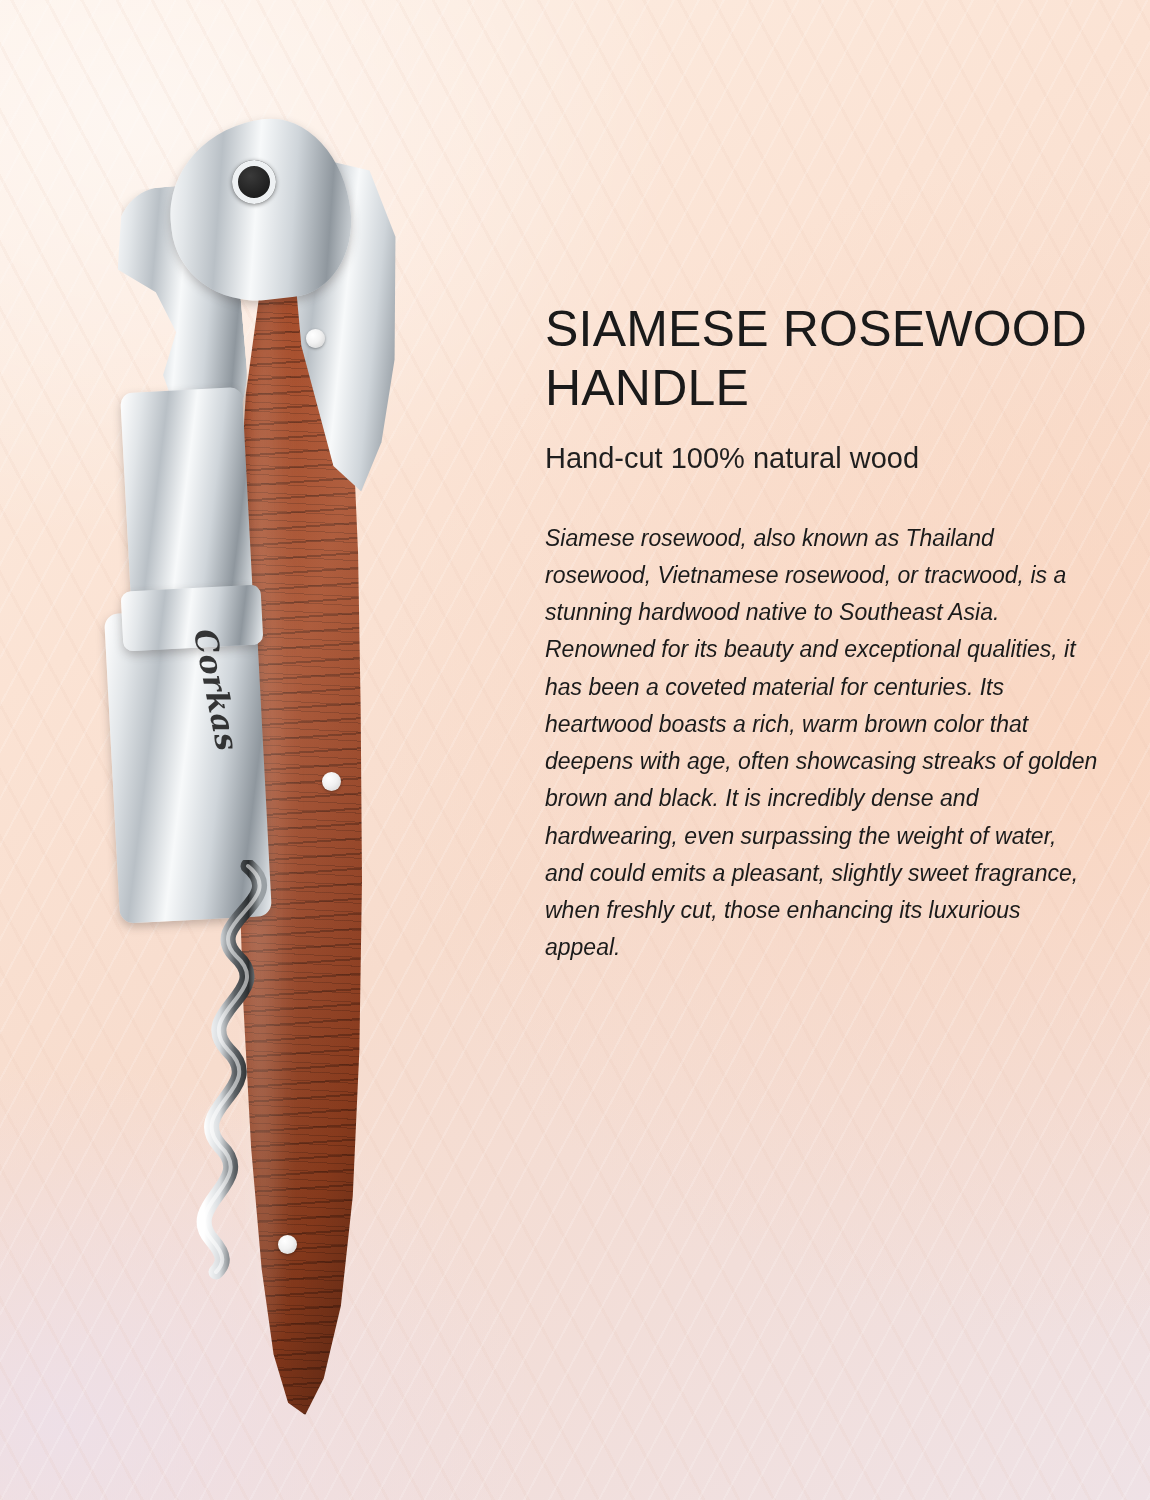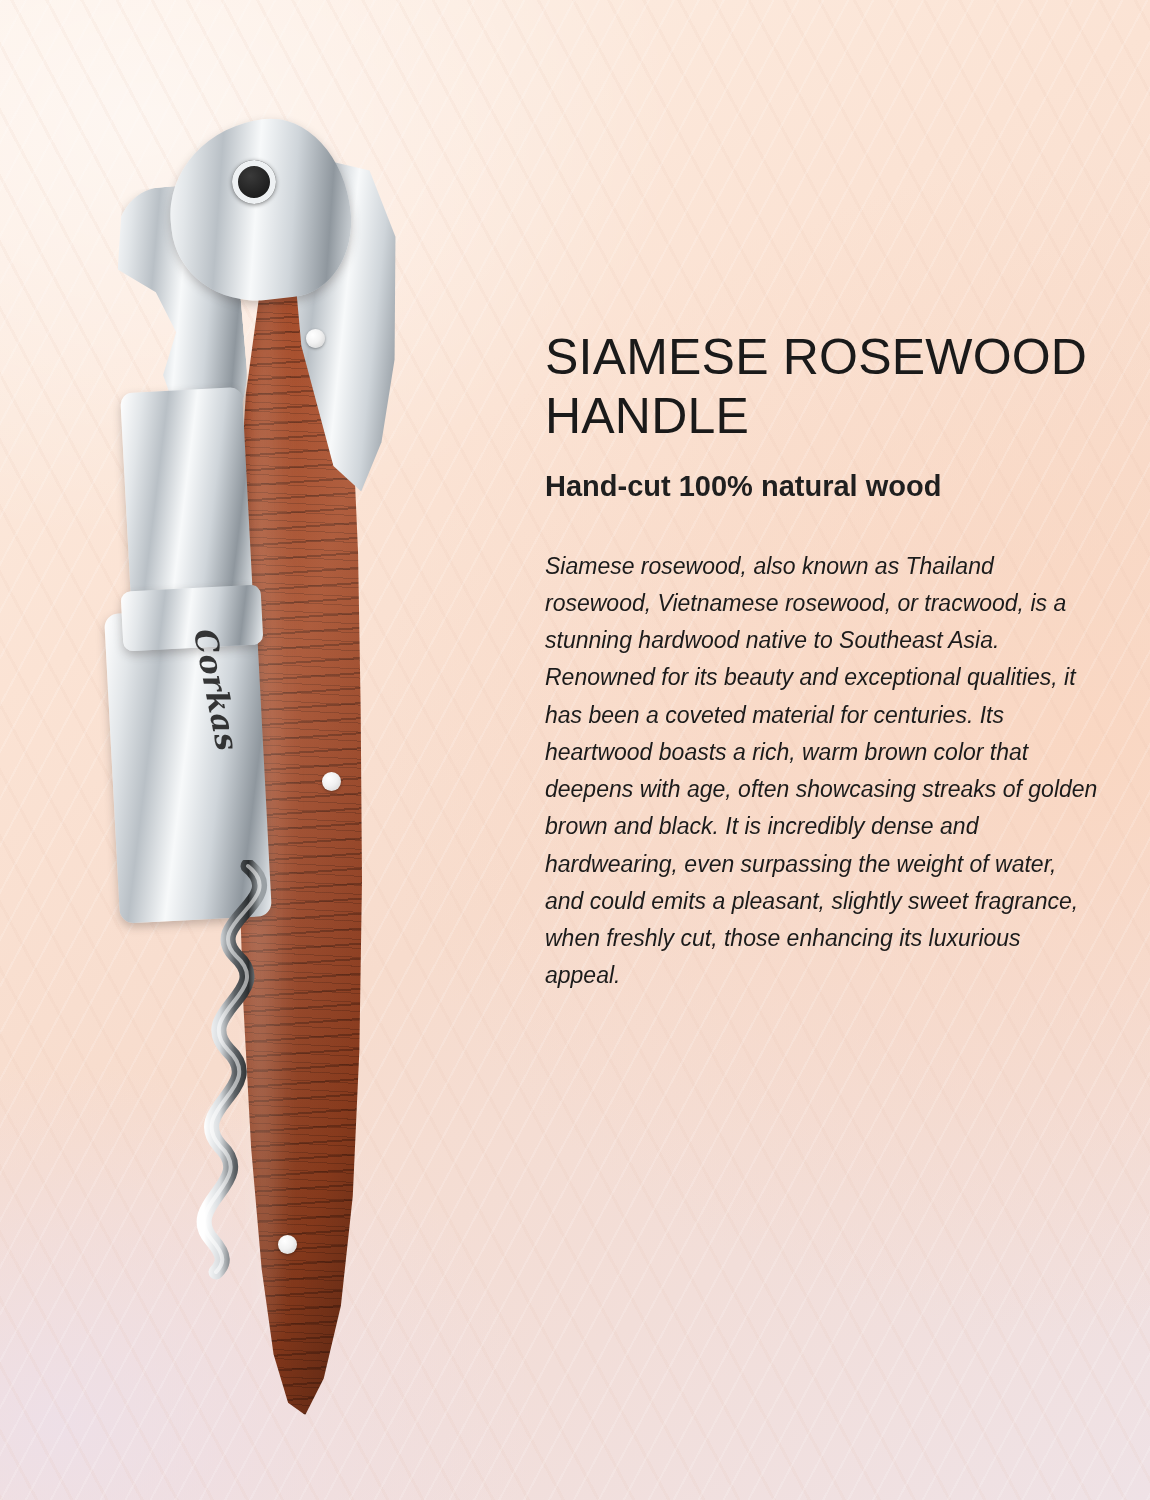--- a/index.html
+++ b/index.html
@@ -163,36 +163,35 @@
     width: 190px;
     height: 420px;
   }
 
   
   #text-column {
     position: absolute;
     left: 545px;
     top: 300px;
     width: 560px;
-    margin-top: 28px;
   }
   #headline {
     font-size: 50px;
     line-height: 1.18;
     font-weight: normal;
     letter-spacing: 0.2px;
     color: #1a1a1a;
     margin: 0 0 22px 0;
   }
   #subhead {
     font-size: 29px;
     line-height: 1.3;
     color: #1f1f1f;
     margin: 0 0 42px 0;
-    font-weight: bold;
+    font-weight: normal;
   }
   #bodycopy {
     font-size: 23px;
     line-height: 1.62;
     color: #1b1b1b;
     margin: 0;
     max-width: 555px;
     font-style: italic;
   }
 </style>

